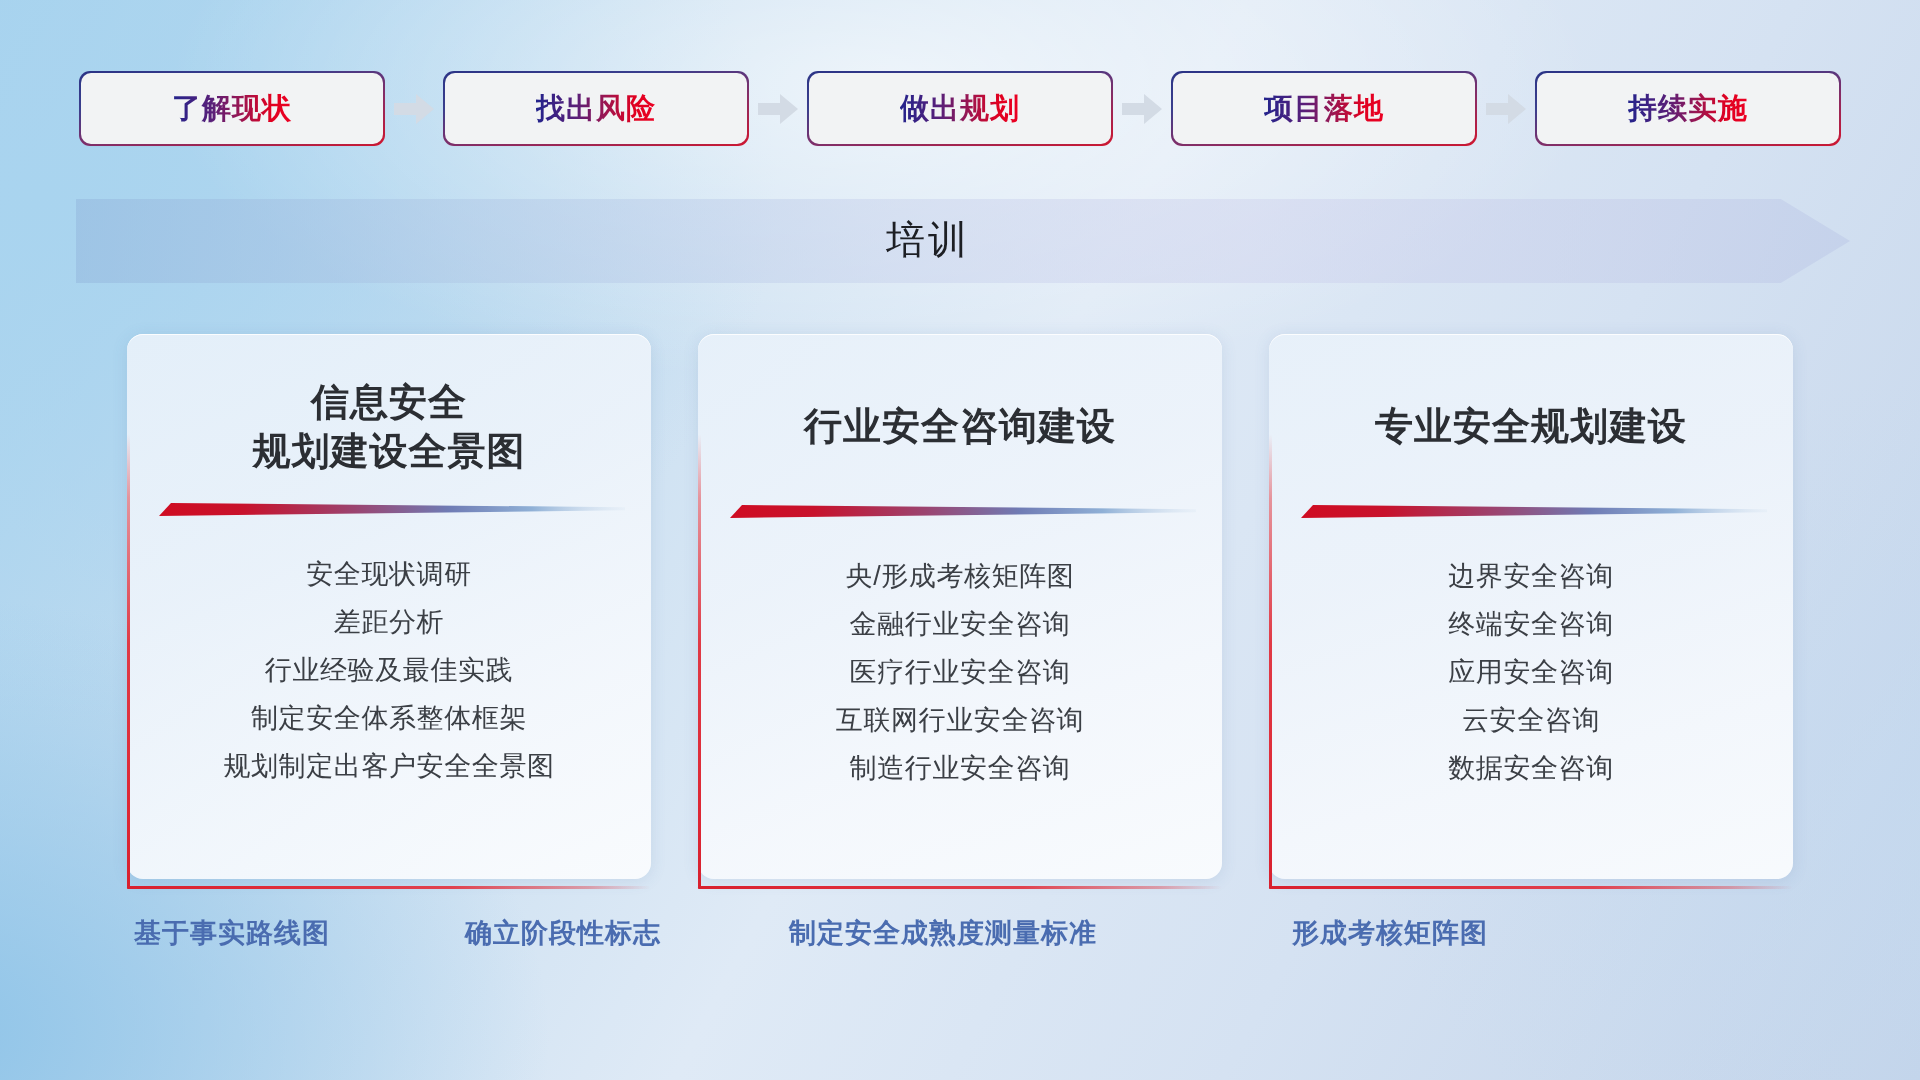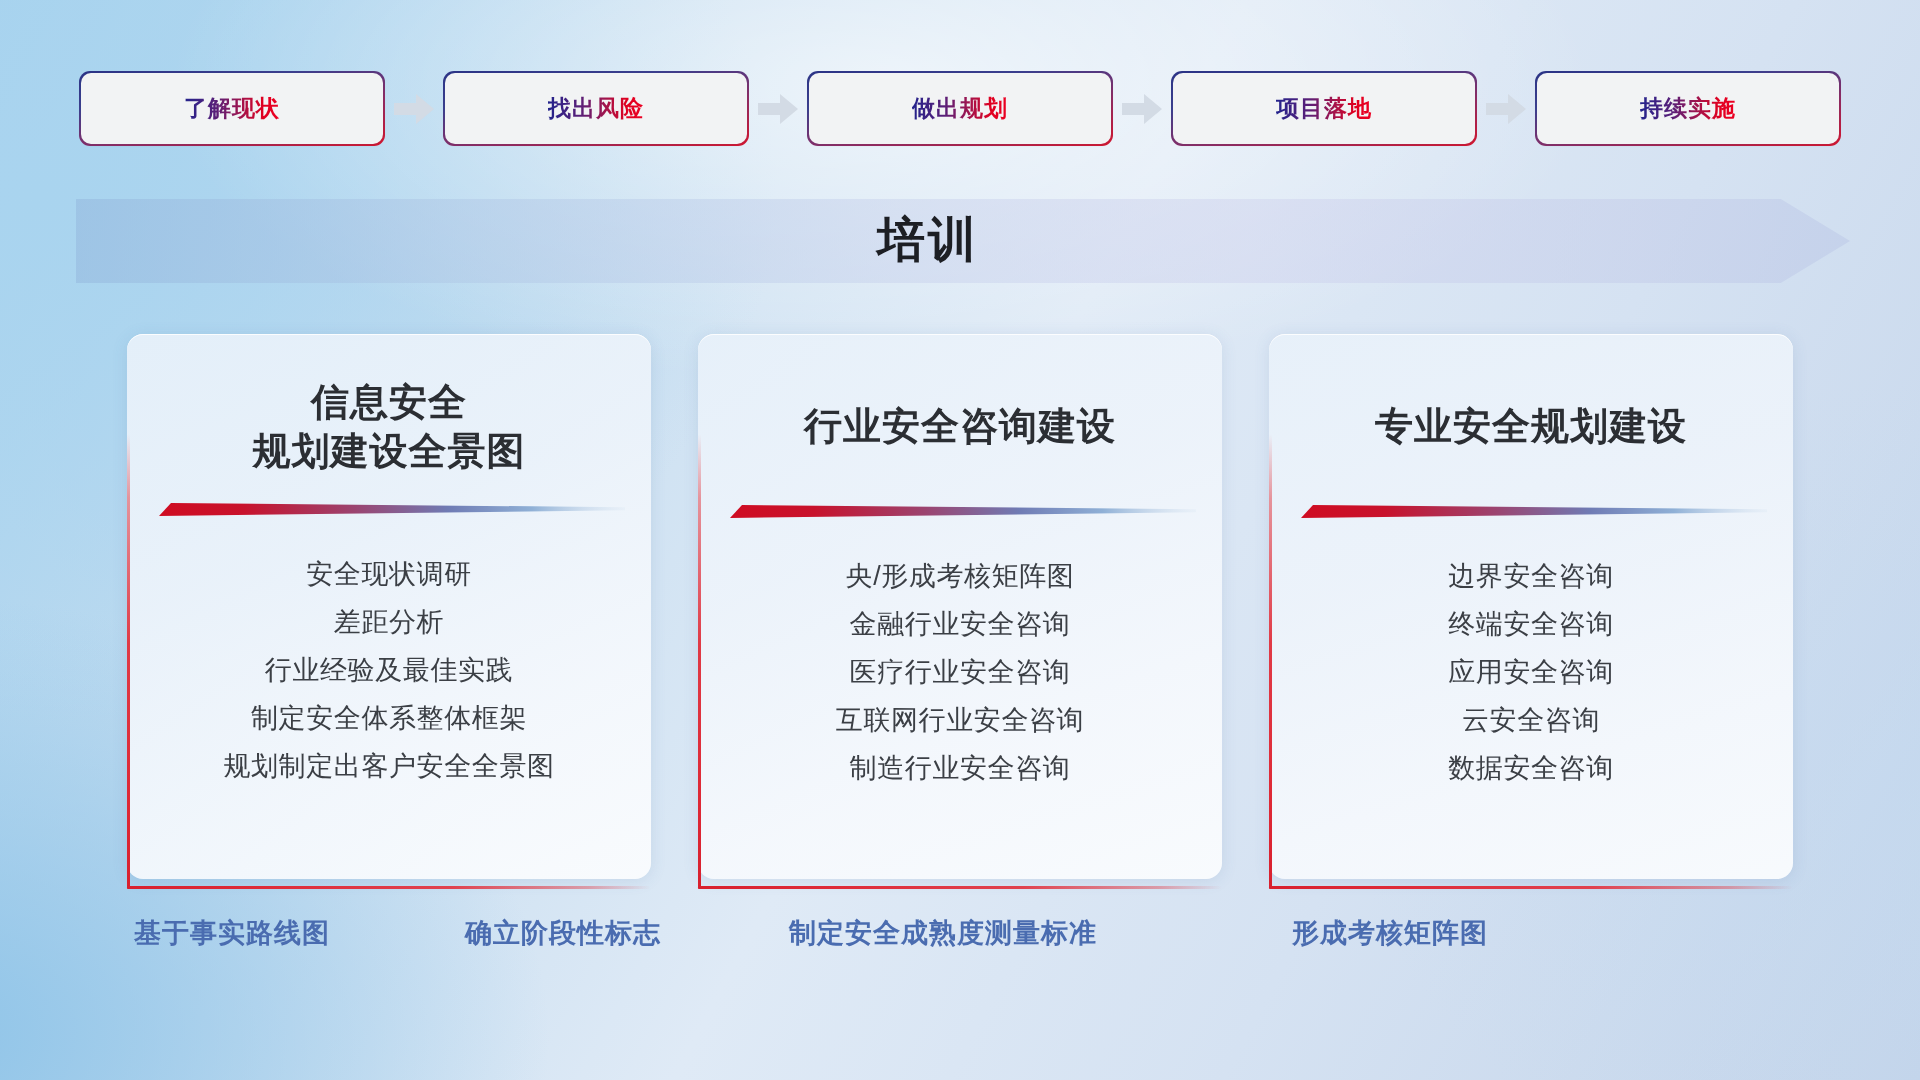--- a/index.html
+++ b/index.html
@@ -29,21 +29,21 @@
     background:#f2f3f4;
     position:relative;
     box-shadow:0 1px 3px rgba(60,90,130,.16);
   }
   .step::before{
     content:""; position:absolute; inset:-1.6px; border-radius:11px;
     background:linear-gradient(170deg,#2c3486 0%,#3c3f8e 30%,#8e2a62 62%,#d8142c 100%);
     z-index:-1;
   }
   .step-label{
-    font-size:23px; font-weight:bold; letter-spacing:1px;
+    font-size:29px; font-weight:bold; letter-spacing:1px;
     background:linear-gradient(90deg,#23238c 0%,#5a1f78 34%,#9c1550 58%,#e00020 82%,#ec0022 100%);
     -webkit-background-clip:text; background-clip:text;
     -webkit-text-fill-color:transparent; color:transparent;
     white-space:nowrap;
   }
   .step-arrow{
     width:62px; display:flex; align-items:center; justify-content:center;
     flex:0 0 62px;
   }
   .step-arrow svg{ display:block; }
@@ -59,21 +59,21 @@
       rgba(176,200,230,.52) 22%,
       rgba(200,210,236,.50) 46%,
       rgba(208,212,238,.52) 66%,
       rgba(198,206,234,.55) 86%,
       rgba(186,198,230,.50) 100%);
     clip-path:polygon(0 0, 96.1% 0, 100% 50%, 96.1% 100%, 0 100%);
   }
   .banner-label{
     position:absolute; inset:0; top:-2px;
     display:flex; align-items:center; justify-content:center;
-    font-size:48px; font-weight:bold; color:#1d1f24; letter-spacing:3px;
+    font-size:39px; font-weight:normal; color:#1d1f24; letter-spacing:3px;
     padding-right:70px;
   }
 
   
   .cards{
     position:absolute; left:0; right:0; top:334px;
     display:flex; justify-content:center; align-items:flex-start;
     gap:47px;
   }
   .card{

